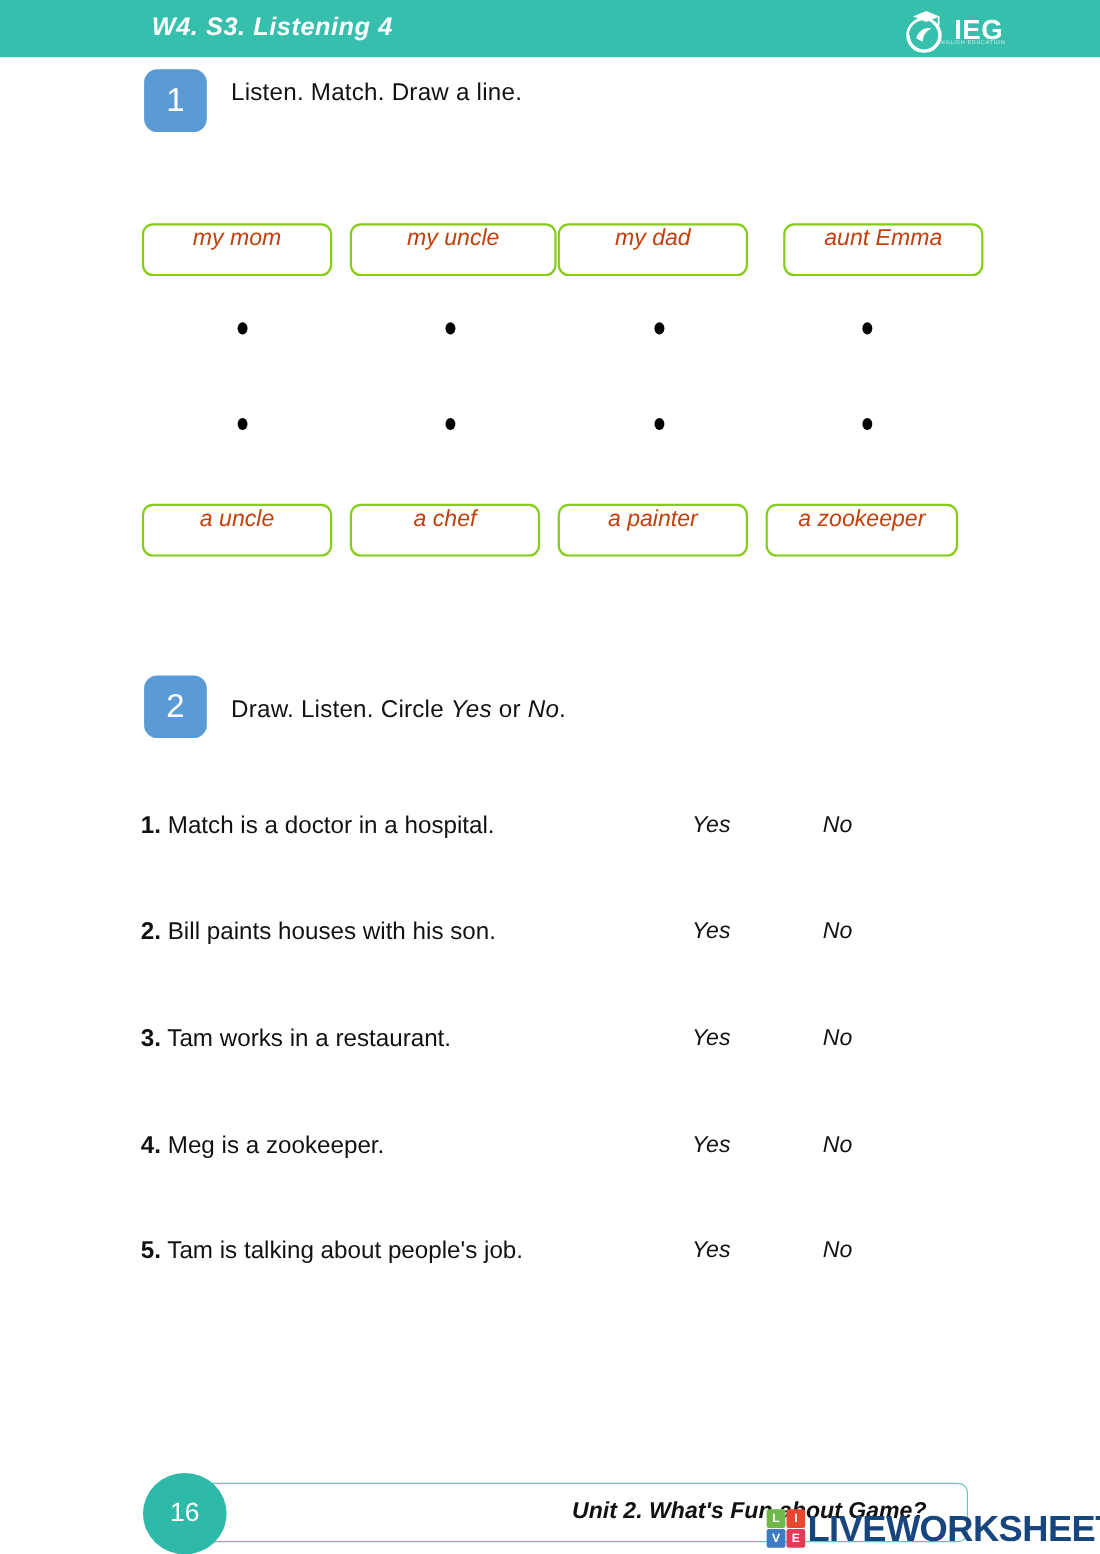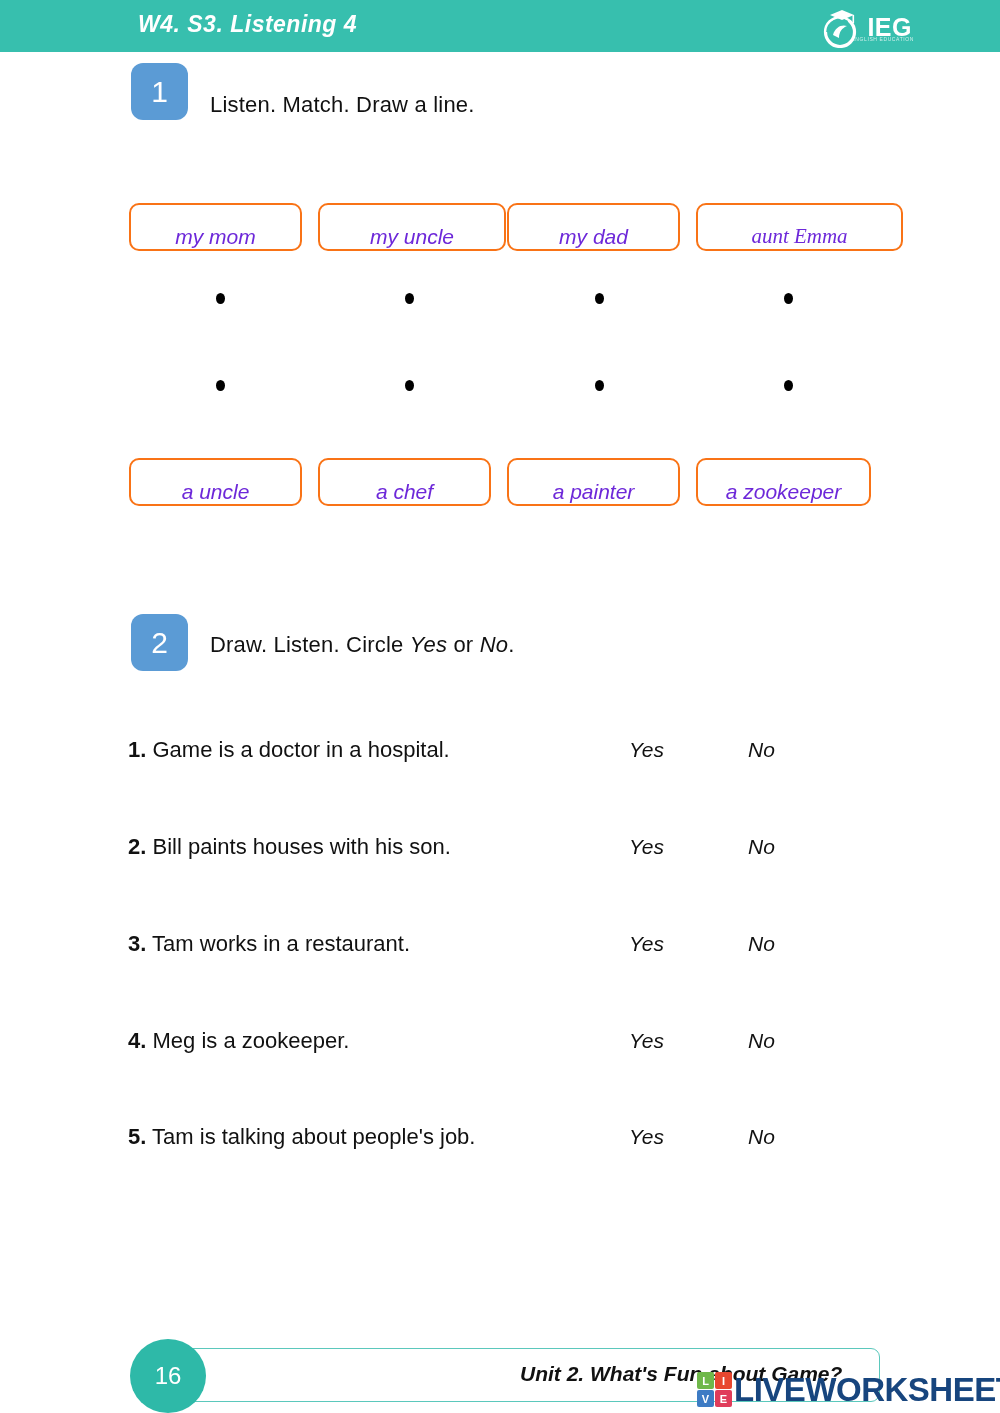--- a/index.html
+++ b/index.html
@@ -86,29 +86,29 @@
     color: #111111;
     white-space: nowrap;
     letter-spacing: 0.2px;
   }
   .task-text .it { font-style: italic; }
 
   
   .wbox {
     position: absolute;
     height: 48px;
-    border: 2px solid #f97316;
+    border: 2px solid #84cc16;
     border-radius: 10px;
     background: #ffffff;
     display: flex;
-    align-items: flex-end;
+    align-items: flex-start;
     justify-content: center;
     font-size: 21px;
     font-style: italic;
-    color: #6d28d9;
+    color: #c2410c;
     box-sizing: border-box;
   }
 
   .dot {
     position: absolute;
     width: 9px;
     height: 11px;
     border-radius: 50%;
     background: #000000;
   }
@@ -211,32 +211,32 @@
       <path d="M10 29 c2 -8 9 -11 14 -9 c-5 2 -8 6 -8 12 z" fill="#ffffff"></path>
       <path d="M7 9 L19 4 L31 9 L19 14 Z" fill="#ffffff"></path>
       <rect x="29.5" y="9" width="1.6" height="8" fill="#ffffff"></rect>
     </svg>
   </div>
   <div class="logo-text">IEG</div>
 </div>
 <div class="logo-sub" style="right:86px; left:auto; top:36px;">ENGLISH EDUCATION</div>
 
 <div class="task-num" style="left:131px; top:63px;">1</div>
-<div class="task-text" style="left:210px; top:92px;text-align:center;">Listen. Match. Draw a line.</div>
+<div class="task-text" style="left:210px; top:71px;text-align:center;">Listen. Match. Draw a line.</div>
 
 <div class="wbox" style="left:129px; top:203px; width:173px;">
   <span>my mom</span>
 </div>
 <div class="wbox" style="left:318px; top:203px; width:188px;">
   <span>my uncle</span>
 </div>
 <div class="wbox" style="left:507px; top:203px; width:173px;">
   <span>my dad</span>
 </div>
-<div class="wbox" style="left:696px; top:203px; width:207px;font-family:Liberation Serif, serif;">
+<div class="wbox" style="left:712px; top:203px; width:182px;">
   <span>aunt Emma</span>
 </div>
 
 <div class="dot" style="left:216px; top:293px;"></div>
 <div class="dot" style="left:405px; top:293px;"></div>
 <div class="dot" style="left:595px; top:293px;"></div>
 <div class="dot" style="left:784px; top:293px;"></div>
 
 <div class="dot" style="left:216px; top:380px;"></div>
 <div class="dot" style="left:405px; top:380px;"></div>
@@ -252,21 +252,21 @@
 <div class="wbox" style="left:507px; top:458px; width:173px;">
   <span>a painter</span>
 </div>
 <div class="wbox" style="left:696px; top:458px; width:175px;">
   <span>a zookeeper</span>
 </div>
 
 <div class="task-num" style="left:131px; top:614px;">2</div>
 <div class="task-text" style="left:210px; top:632px;"><span>Draw. Listen. Circle </span><span class="it">Yes</span><span> or </span><span class="it">No</span><span>.</span></div>
 
-<div class="q-text" style="left:128px; top:737px;"><b>1.</b> <span>Game is a doctor in a hospital.</span></div>
+<div class="q-text" style="left:128px; top:737px;"><b>1.</b> <span>Match is a doctor in a hospital.</span></div>
 <div class="q-yes" style="left:629px; top:738px;">Yes</div>
 <div class="q-no" style="left:748px; top:738px;">No</div>
 
 <div class="q-text" style="left:128px; top:834px;"><b>2.</b> <span>Bill paints houses with his son.</span></div>
 <div class="q-yes" style="left:629px; top:835px;">Yes</div>
 <div class="q-no" style="left:748px; top:835px;">No</div>
 
 <div class="q-text" style="left:128px; top:931px;"><b>3.</b> <span>Tam works in a restaurant.</span></div>
 <div class="q-yes" style="left:629px; top:932px;">Yes</div>
 <div class="q-no" style="left:748px; top:932px;">No</div>

